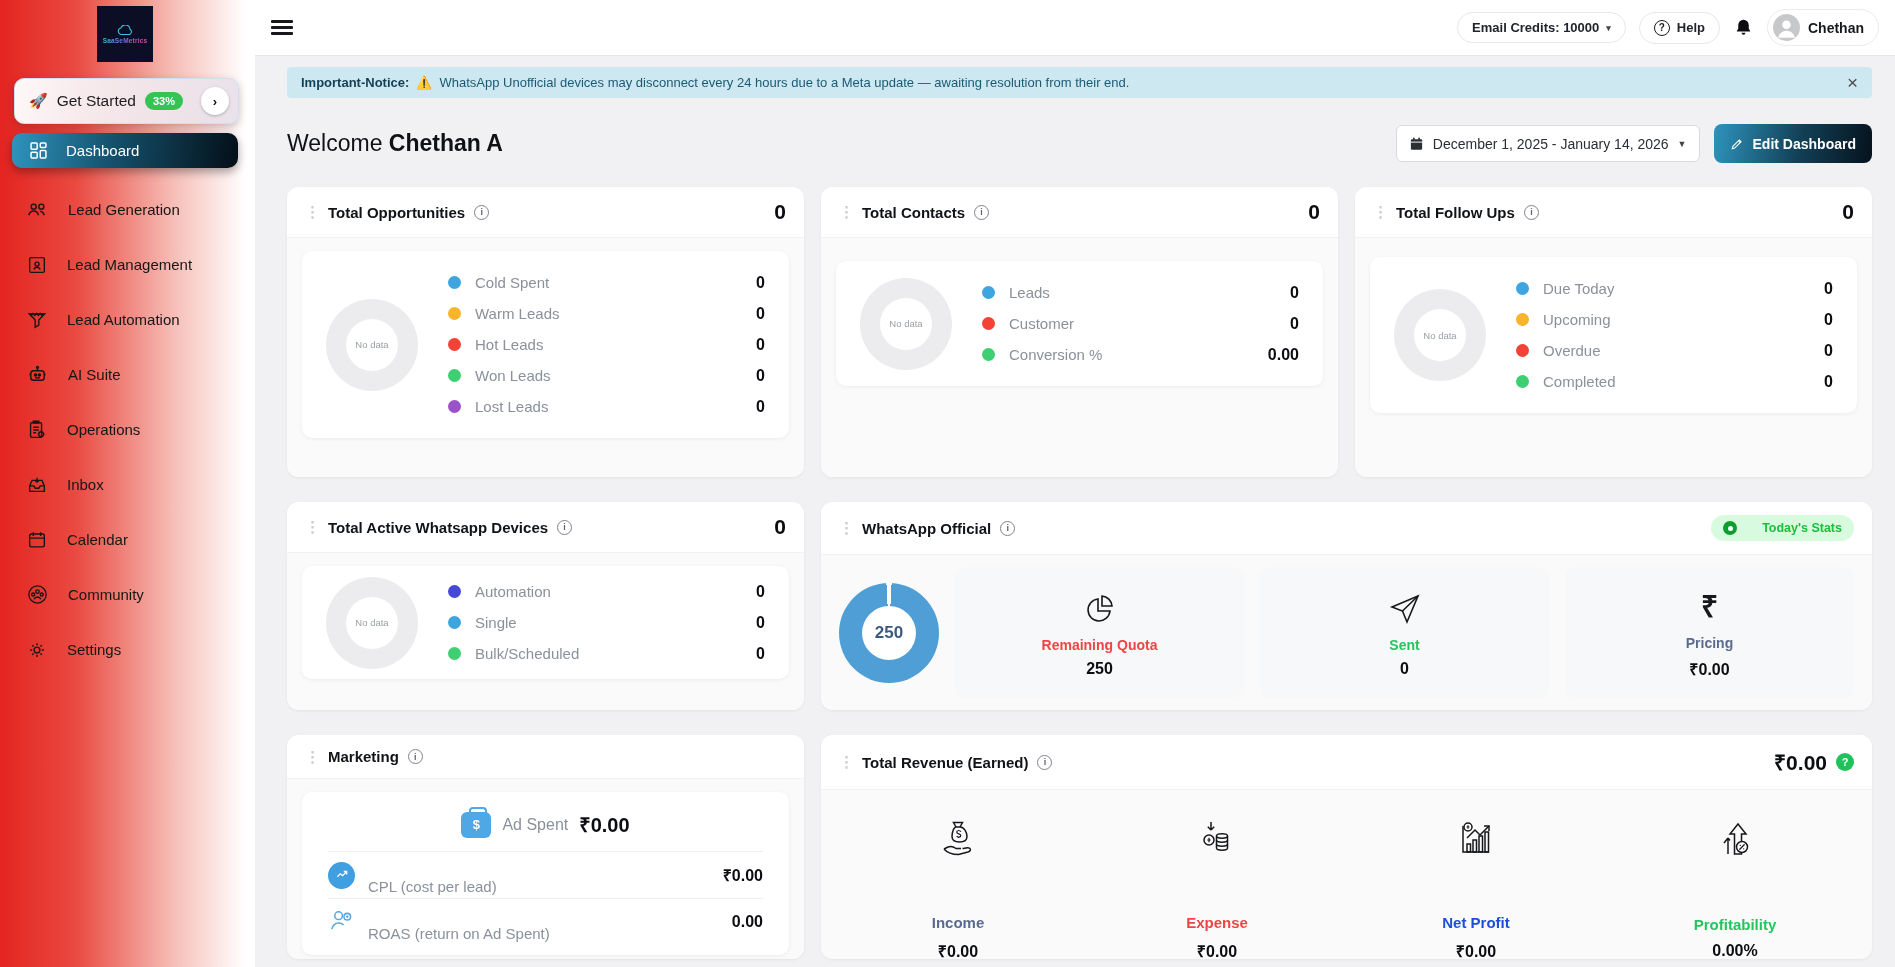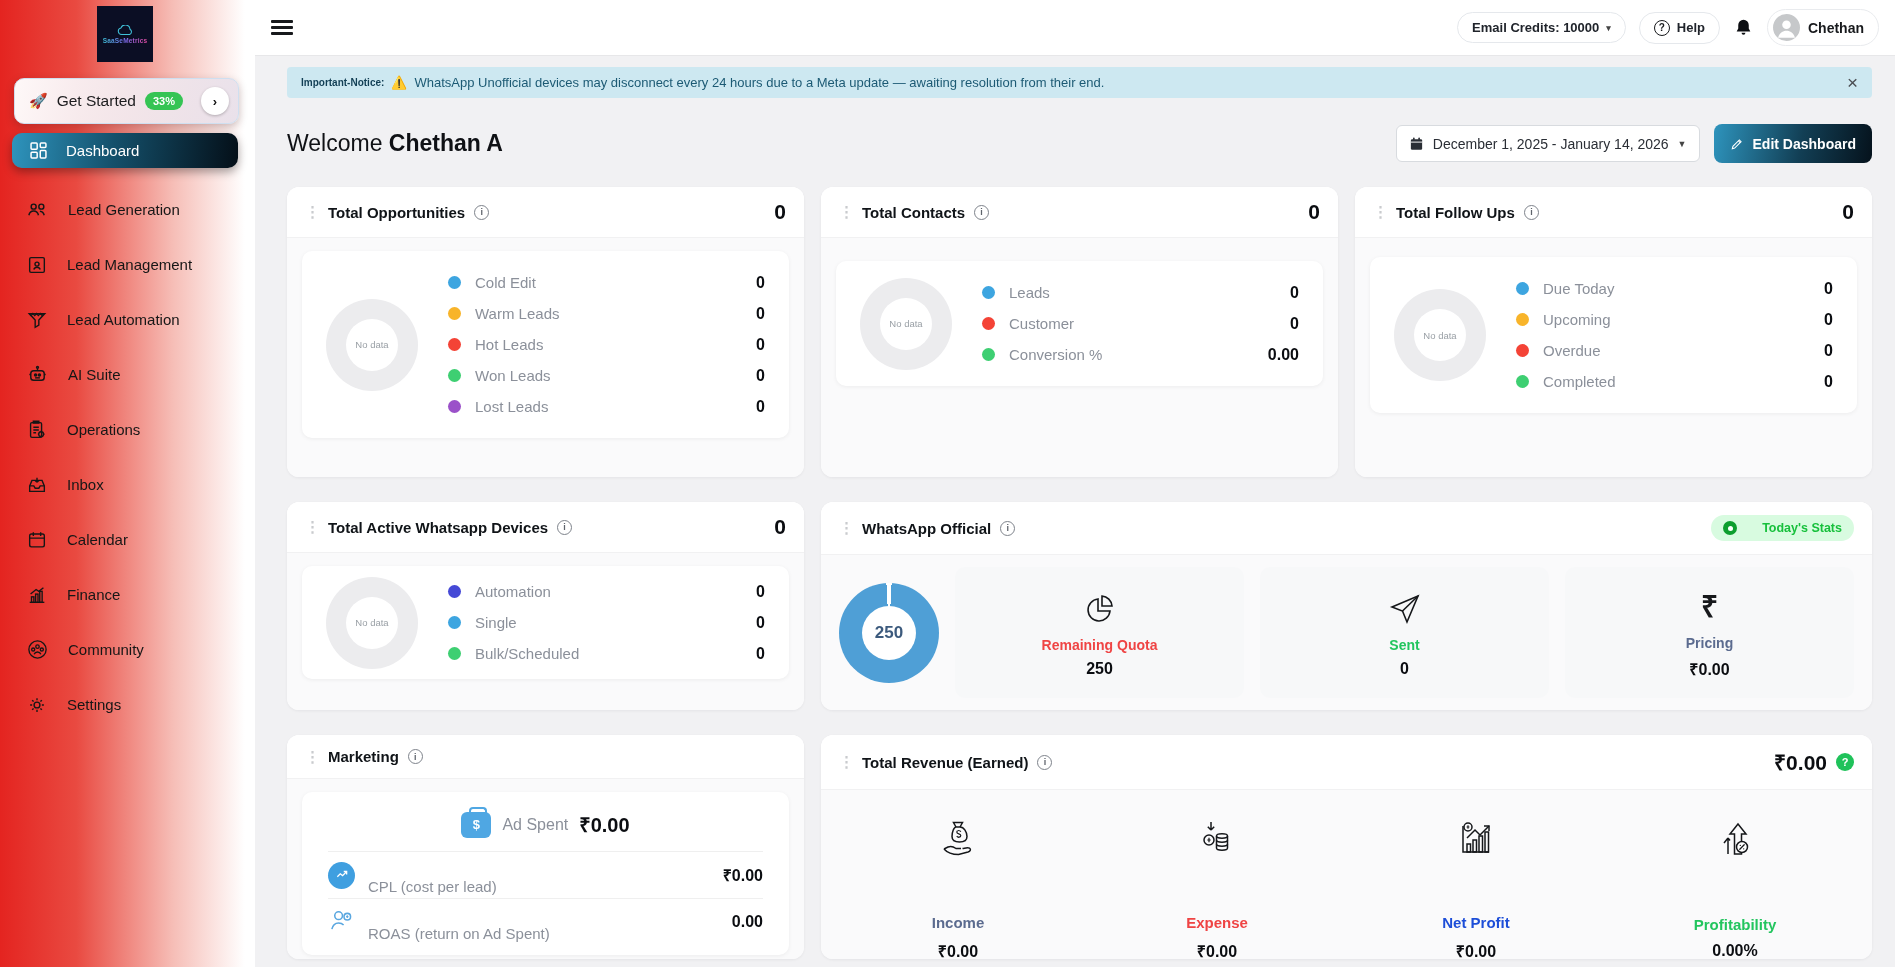--- a/index.html
+++ b/index.html
@@ -39,21 +39,21 @@
   .qmark { width:16px; height:16px; border:1.6px solid #17191c; border-radius:50%; display:grid; place-items:center;
     font-size:10px; font-weight:bold; color:#17191c; }
   .bell { cursor:pointer; display:grid; place-items:center; }
   .user-pill { border:1px solid #e9ebee; border-radius:20px; display:flex; align-items:center; gap:8px; padding:4px 14px 4px 5px;
     font-size:14px; font-weight:bold; color:#17191c; cursor:pointer; }
   .avatar { width:27px; height:27px; border-radius:50%; background:#c6c8ca; overflow:hidden; display:grid; place-items:center; }
 
   
   .main { position:absolute; left:255px; top:55px; right:0; bottom:0; padding:12px 9px 0 32px; }
   .notice { height:31px; background:#cde8f1; border-radius:4px; display:flex; align-items:center; gap:7px; padding:0 14px; margin-right:14px; }
-  .notice-title { font-size:10px; font-weight:bold; color:#123f55; }
+  .notice-title { font-size:13px; font-weight:bold; color:#123f55; }
   .notice-warn { font-size:13px; }
   .notice-text { font-size:13px; color:#1c5a74; }
   .notice-close { margin-left:auto; font-size:19px; color:#4b4e53; cursor:pointer; line-height:1; }
 
   .welcome-row { margin-top:26px; display:flex; align-items:center; padding-right:14px; }
   .welcome { font-size:23px; color:#0f1115; font-weight:400; }
   .welcome b { font-weight:bold; }
   .date-pill { margin-left:auto; height:37px; background:#fff; border:1px solid #d8dbdf; border-radius:6px;
     display:flex; align-items:center; gap:9px; padding:0 12px; font-size:14px; color:#2a2e35; cursor:pointer; }
   .edit-btn { margin-left:14px; height:39px; border-radius:8px; border:none;
@@ -209,30 +209,20 @@
       <span>Inbox</span>
     </div>
     <div class="nav-item">
       <svg width="22" height="22" viewBox="0 0 24 24" fill="none" stroke="#161616" stroke-width="1.5">
         <rect x="4" y="5.5" width="16" height="14" rx="2"></rect>
           <path d="M4 10h16M8 3.5v4M16 3.5v4"></path>
       </svg>
       <span>Calendar</span>
     </div>
     <div class="nav-item">
-      <svg width="22" height="22" viewBox="0 0 24 24" fill="none" stroke="#161616" stroke-width="1.5">
-        <path d="M4 20h16"></path>
-          <rect x="6" y="14" width="2.6" height="6"></rect>
-          <rect x="10.5" y="11" width="2.6" height="9"></rect>
-          <rect x="15" y="8" width="2.6" height="12"></rect>
-          <path d="M5 11l6-5 3 2 5-4"></path>
-      </svg>
-      <span>Finance</span>
-    </div>
-    <div class="nav-item">
       <svg width="23" height="23" viewBox="0 0 24 24" fill="none" stroke="#161616" stroke-width="1.4">
         <circle cx="12" cy="12" r="9"></circle>
           <circle cx="12" cy="9" r="1.8"></circle>
           <circle cx="7.5" cy="12" r="1.6"></circle>
           <circle cx="16.5" cy="12" r="1.6"></circle>
         <path d="M8.5 17c.6-1.6 2-2.4 3.5-2.4s2.9.8 3.5 2.4"></path>
       </svg>
       <span>Community</span>
     </div>
     <div class="nav-item">
@@ -321,21 +311,21 @@
         <span class="head-total">0</span>
       </div>
       <div class="card-body">
         <div class="panel">
           <div class="donut-empty">
             <span class="hole">No data</span>
           </div>
           <div class="legend">
             <div class="lg-row">
               <span class="dot" style="background: rgb(61, 165, 224);"></span>
-              <span class="lg-label">Cold Edit</span>
+              <span class="lg-label">Cold Spent</span>
               <span class="lg-val">0</span>
             </div>
             <div class="lg-row">
               <span class="dot" style="background: rgb(248, 180, 42);"></span>
               <span class="lg-label">Warm Leads</span>
               <span class="lg-val">0</span>
             </div>
             <div class="lg-row">
               <span class="dot" style="background: rgb(244, 67, 54);"></span>
               <span class="lg-label">Hot Leads</span>

